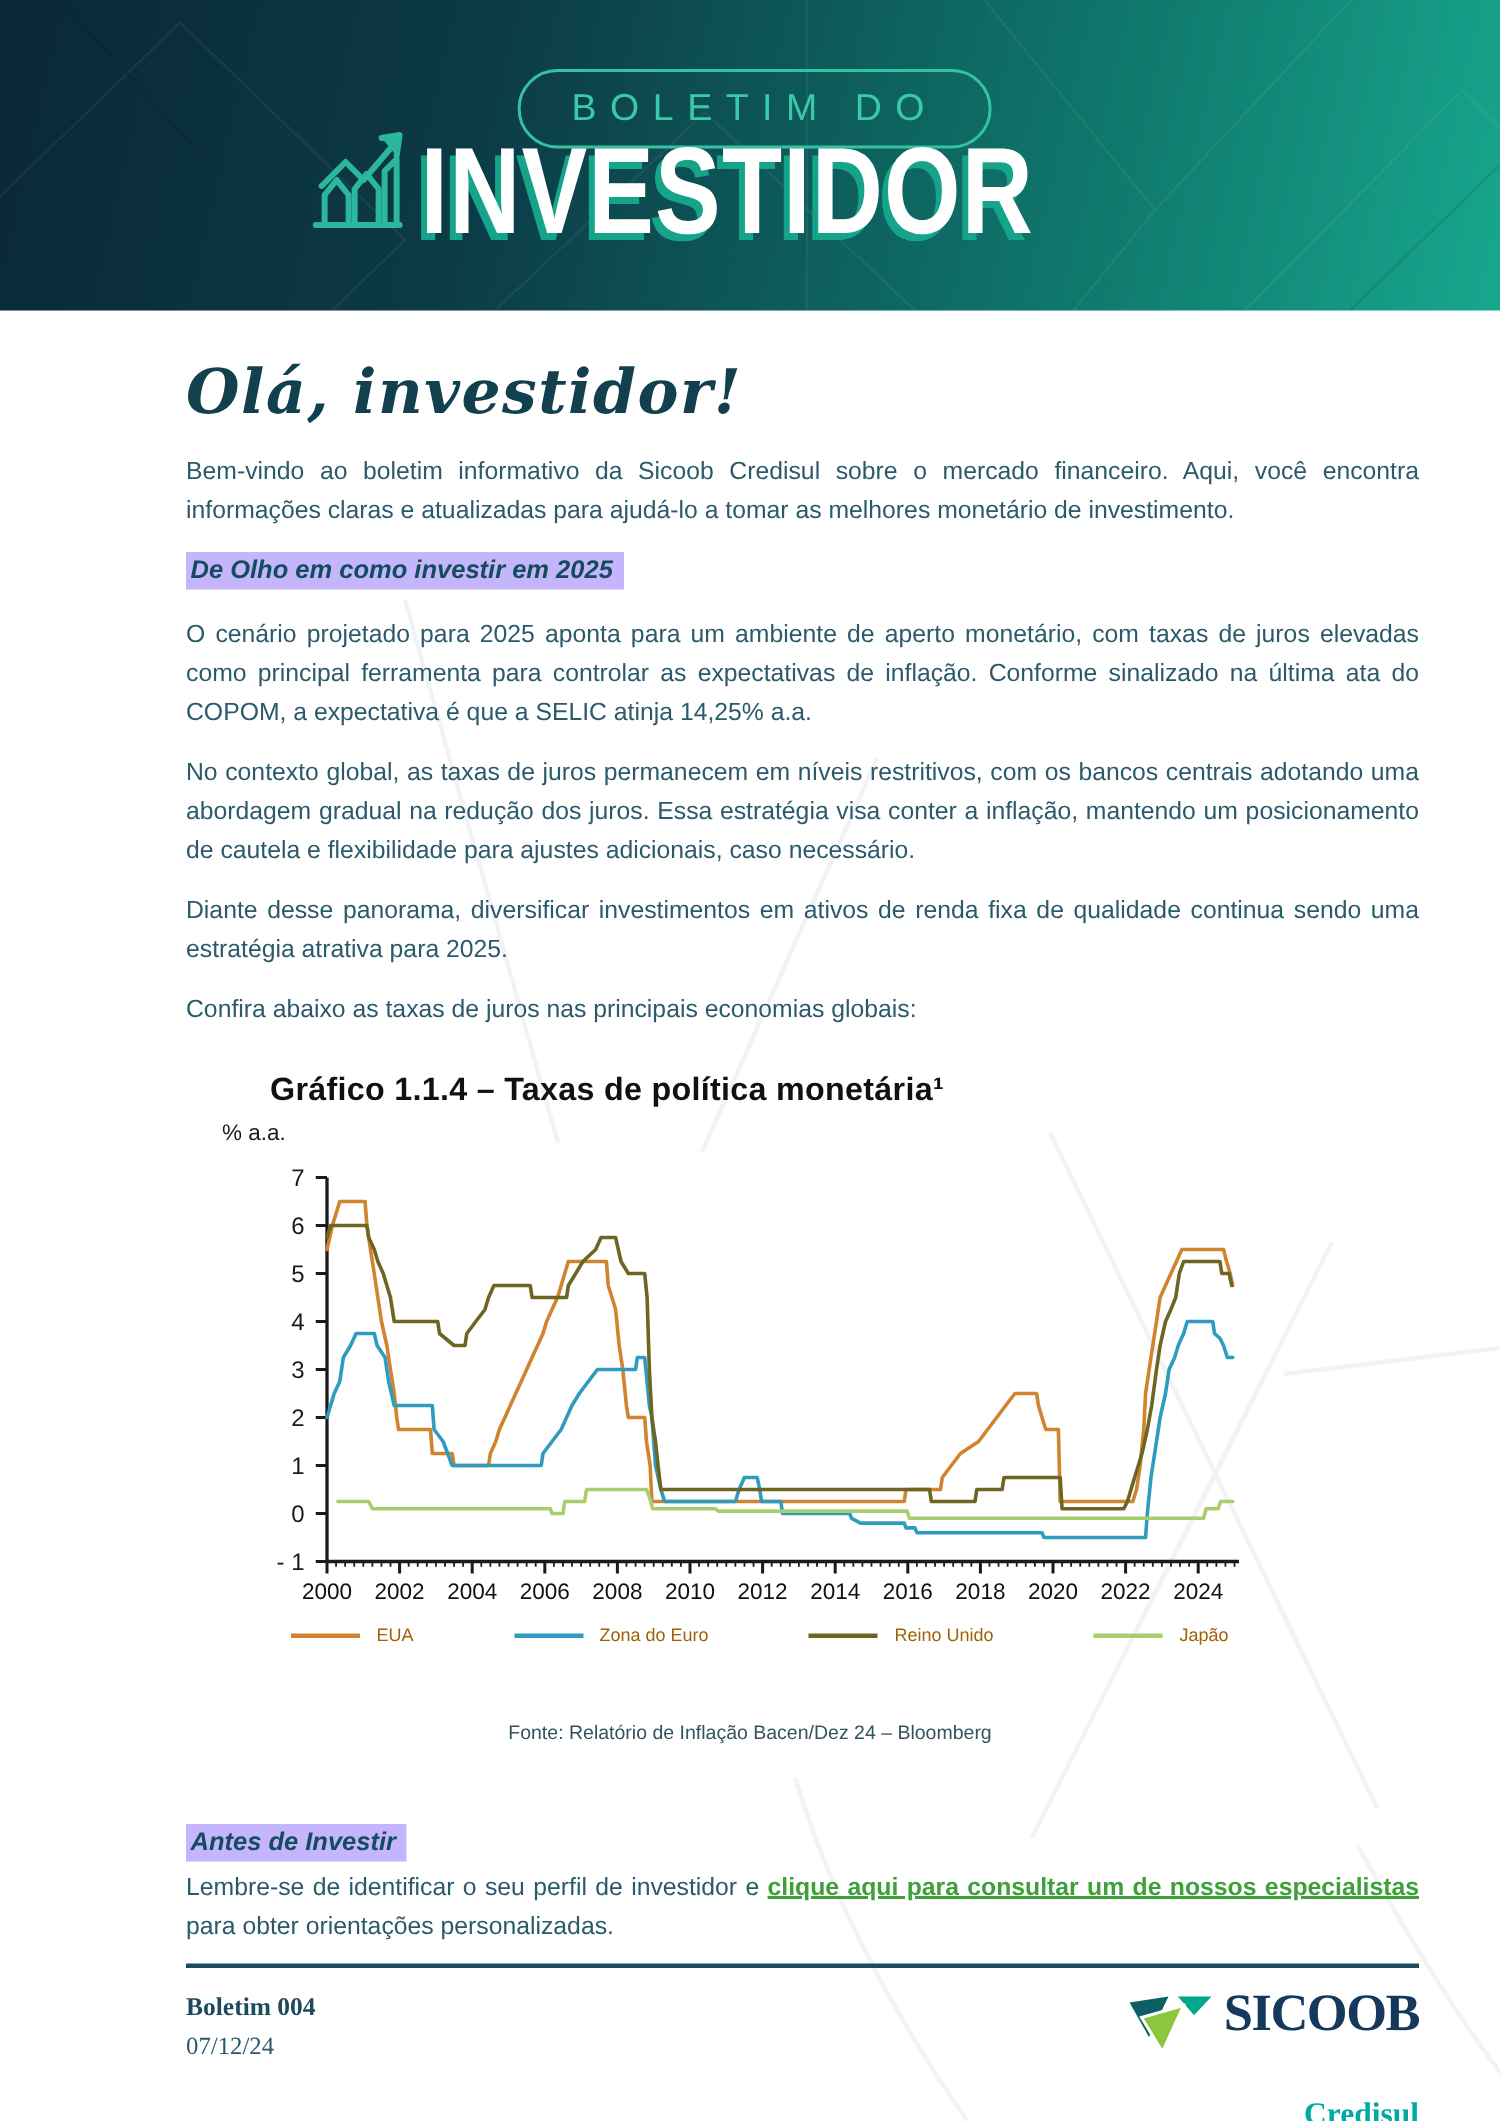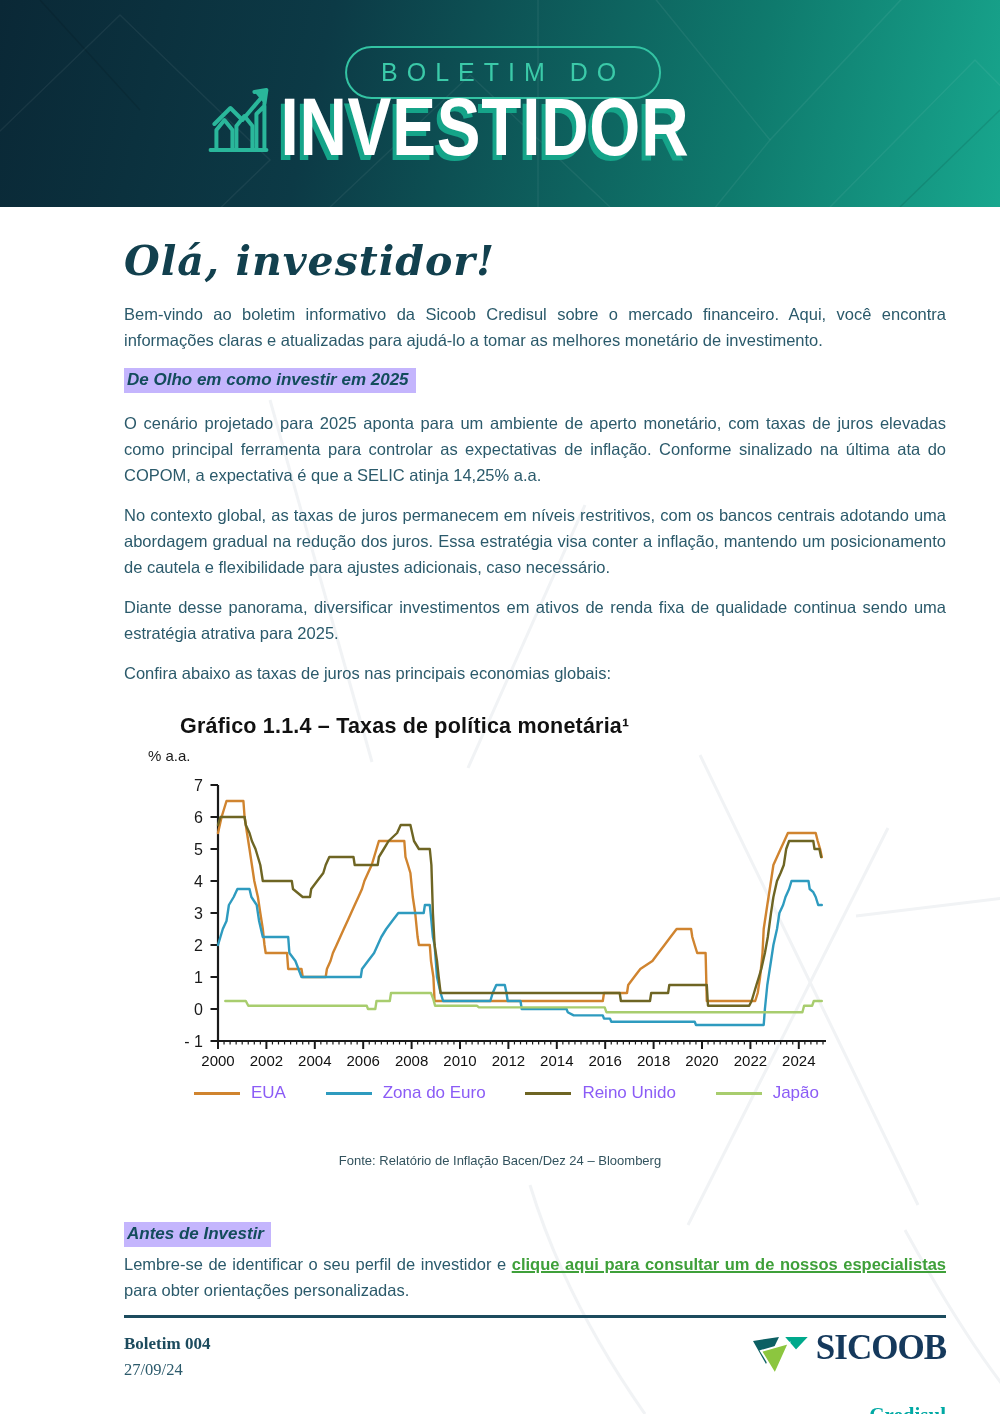--- a/index.html
+++ b/index.html
@@ -35,21 +35,21 @@
 
   
   .chart-block { margin-top:28px; }
   .chart-title { font-size:21.5px; font-weight:700; color:#111111; margin-left:56px; letter-spacing:0.2px; }
   .chart-unit { font-size:15px; color:#1a1a1a; margin:8px 0 0 24px; }
   #chart-svg { display:block; margin:6px 0 0 30px; }
   #chart-svg text { font-family:"Liberation Sans", sans-serif; }
   .legend { display:flex; justify-content:space-between; width:625px; margin:13px 0 0 70px; }
   .legend-item { display:flex; align-items:center; }
   .legend-swatch { display:inline-block; width:46px; height:0; border-top:3px solid #000; margin-right:11px; }
-  .legend-label { font-size:17px; color:#8b5cf6; }
+  .legend-label { font-size:12px; color:#a16207; }
   .fonte { margin:50px -54px 0 -124px; text-align:center; font-size:13px; color:#33535e; }
 
   
   .hl2 { margin-top:54px; }
   .before-para { margin-top:4px; }
   .link { color:#3fa03a; font-weight:700; text-decoration:underline; text-decoration-thickness:2px; cursor:pointer; }
   .divider { margin-top:12px; border:none; border-top:3px solid #1c4b5e; }
   .footer { display:flex; justify-content:space-between; align-items:flex-start; margin-top:16px;font-family:Liberation Serif, serif; }
   .bulletin { font-size:17px; font-weight:700; color:#1c4b5e; }
   .date { margin-top:6px; font-size:16.5px; color:#2b5a6b; }
@@ -290,21 +290,21 @@
     
     <span class="hl hl2">Antes de Investir</span>
     <p class="para before-para"><span>Lembre-se de identificar o seu perfil de investidor e </span><a class="link">clique aqui para consultar um de nossos especialistas</a><span> para obter orientações personalizadas.</span></p>
 
     <hr class="divider">
 
     
     <div class="footer">
       <div>
         <div class="bulletin">Boletim 004</div>
-        <div class="date">27/09/24</div>
+        <div class="date">07/12/24</div>
       </div>
       <div class="brand">
         <span class="brand-mark">
           <svg width="60" height="46" viewBox="0 0 60 46">
             <polygon points="1,5 27,1 14,28" fill="#0c5f63"></polygon>
             <polygon points="31,0 58,0 44,15" fill="#00a98c" stroke="#ffffff" stroke-width="2"></polygon>
             <polygon points="9,15 37,7 23,38" fill="#8cc63f" stroke="#ffffff" stroke-width="2"></polygon>
           </svg>
         </span>
         <span class="brand-names">

